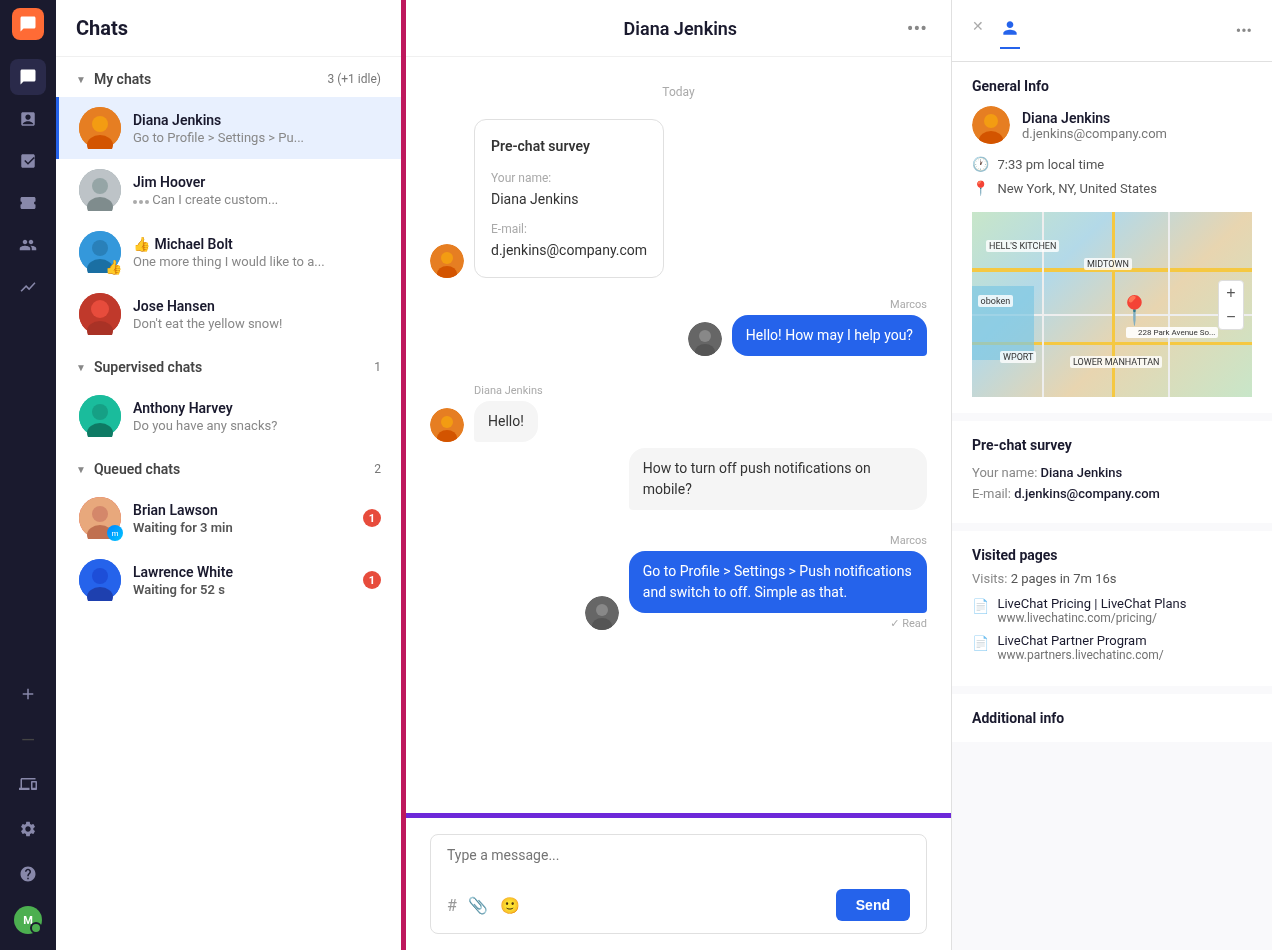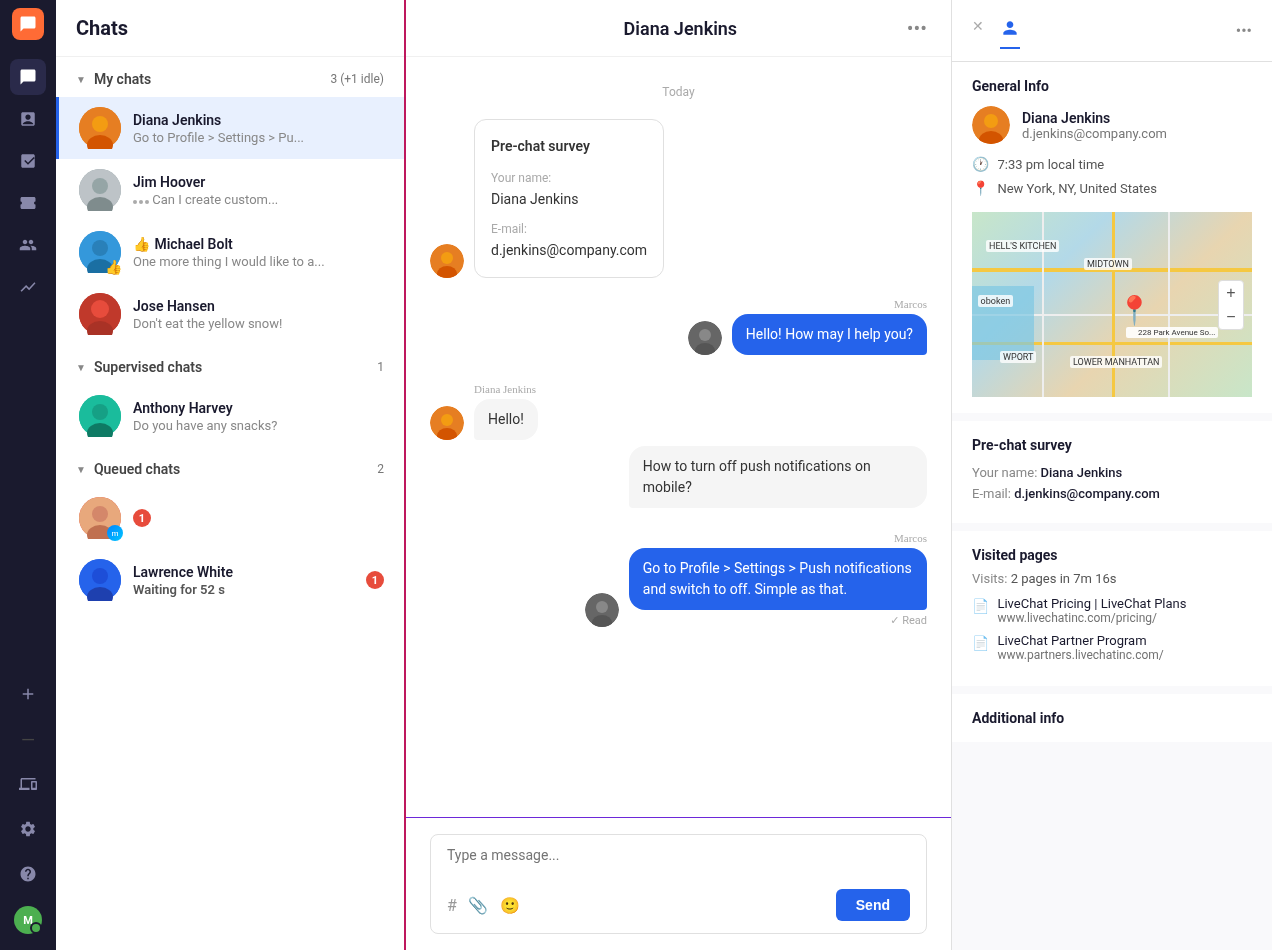--- a/index.html
+++ b/index.html
@@ -48,21 +48,21 @@
       width: 8px; height: 8px;
       background: #4caf50;
       border-radius: 50%;
       border: 2px solid #1a1a2e;
     }
 
     
     .sidebar {
       width: 350px;
       background: #ffffff;
-      border-right: 2px solid #be185d;
+      border-right: 5px solid #be185d;
       display: flex;
       flex-direction: column;
       flex-shrink: 0;
     }
     .sidebar-header {
       padding: 16px 20px;
       font-size: 20px;
       font-weight: 700;
       color: #1a1a2e;
       border-bottom: 1px solid #f0f0f0;
@@ -150,21 +150,21 @@
     .date-divider {
       text-align: center;
       color: #aaa; font-size: 12px;
       margin: 8px 0;
     }
 
     
     .msg-row { display: flex; gap: 10px; align-items: flex-end; }
     .msg-row.right { flex-direction: row-reverse; }
     .msg-content { max-width: 60%; }
-    .msg-sender { font-size: 11px; color: #aaa; margin-bottom: 4px; font-family: Liberation Serif, serif; }
+    .msg-sender { font-size: 11px; color: #aaa; margin-bottom: 4px; }
     .msg-sender.right { text-align: right; }
     .msg-bubble {
       padding: 10px 14px;
       border-radius: 16px;
       font-size: 14px;
       line-height: 1.5;
     }
     .msg-bubble.incoming {
       background: #f5f5f5;
       color: #333;
@@ -181,21 +181,21 @@
       border-radius: 12px;
       padding: 16px;
     }
     .survey-title { font-weight: 600; font-size: 14px; margin-bottom: 12px; color: #333; }
     .survey-field-label { font-size: 12px; color: #aaa; margin-bottom: 2px; }
     .survey-field-value { font-size: 14px; color: #333; margin-bottom: 10px; }
     .read-receipt { font-size: 11px; color: #aaa; text-align: right; margin-top: 4px; }
 
     
     .message-input-area {
-      border-top: 1px solid #6d28d9;
+      border-top: 5px solid #6d28d9;
       padding: 16px 24px;
     }
     .message-input-box {
       border: 1px solid #e0e0e0;
       border-radius: 8px;
       padding: 12px 16px;
       min-height: 60px;
       display: flex;
       flex-direction: column;
       gap: 10px;
@@ -521,20 +521,24 @@
       <div style="position:relative; flex-shrink:0;">
         <div class="avatar-placeholder" style="background: #e74c3c;">
           <svg width="42" height="42" viewBox="0 0 42 42">
             <circle cx="21" cy="21" r="21" fill="#e8a87c"></circle>
             <circle cx="21" cy="17" r="8" fill="#d4876a"></circle>
             <ellipse cx="21" cy="38" rx="13" ry="10" fill="#c07050"></ellipse>
           </svg>
         </div>
         <div style="position:absolute; bottom:-2px; right:-2px; width:16px; height:16px; background:linear-gradient(135deg,#0084ff,#00c6ff); border-radius:50%; display:flex; align-items:center; justify-content:center; font-size:8px; color:white;">m</div>
       </div>
+      <div class="chat-info">
+        <div class="chat-name">Brian Lawson</div>
+        <div class="chat-preview" style="font-weight:600; color:#555;">Waiting for 3 min</div>
+      </div>
       <div class="unread-badge">1</div>
     </div>
 
     <div class="chat-item">
       <div class="avatar-placeholder" style="background: #2563eb; position:relative;">
         <svg width="42" height="42" viewBox="0 0 42 42">
           <circle cx="21" cy="21" r="21" fill="#2563eb"></circle>
           <circle cx="21" cy="17" r="8" fill="#1d4ed8"></circle>
           <ellipse cx="21" cy="38" rx="13" ry="10" fill="#1e40af"></ellipse>
         </svg>

